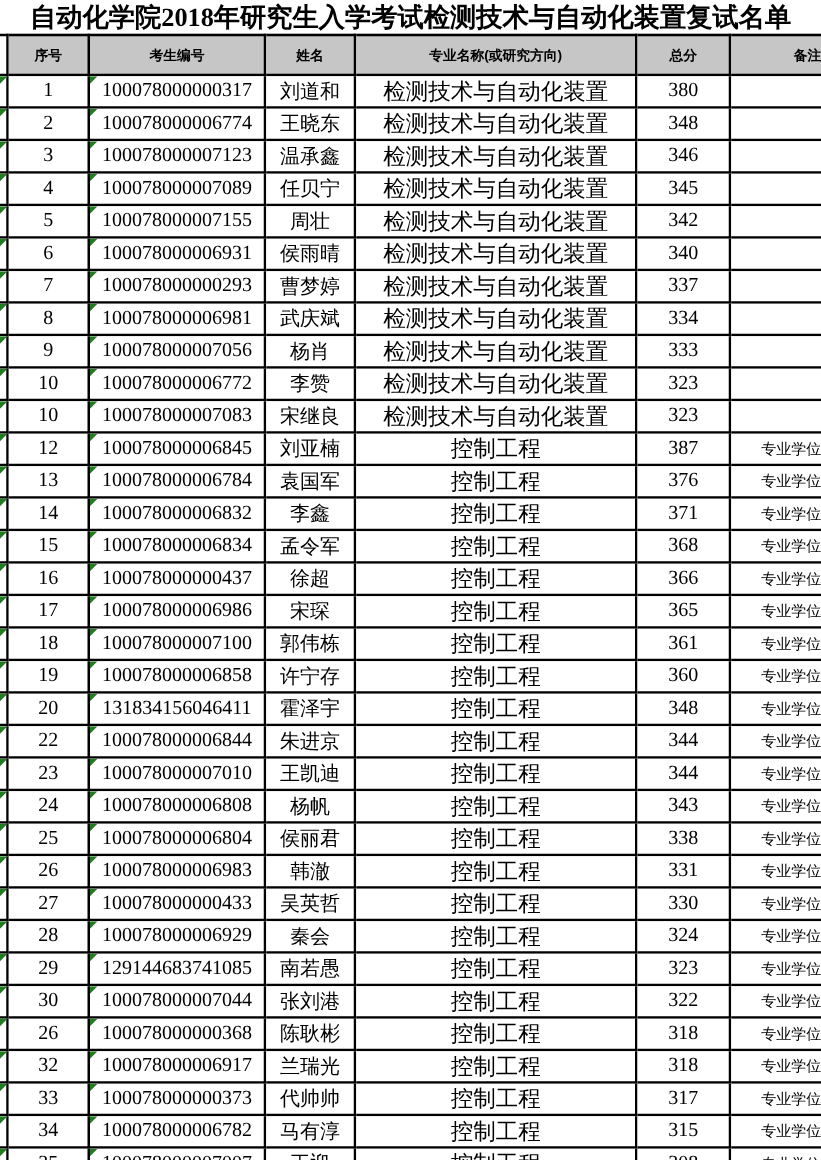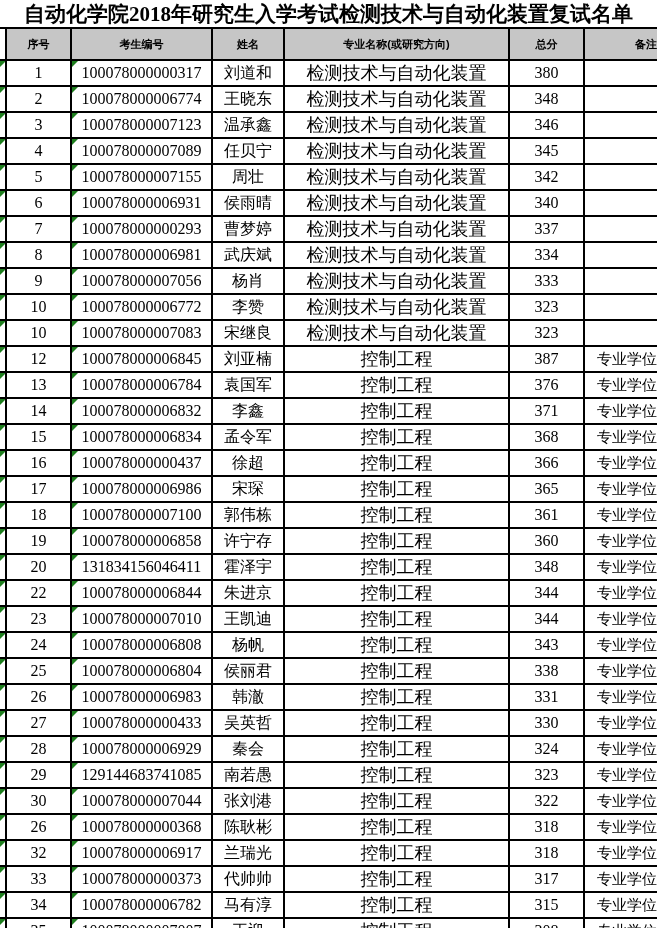--- a/index.html
+++ b/index.html
@@ -54,21 +54,21 @@
     height:34px;
     background:var(--header-bg);
     font-weight:bold;
     font-size:11px;
   }
   tr.header-row th.edge{background:var(--cell-bg);}
   td:last-child,th:last-child{border-right:none;text-align:right;}
   td.num{font-family:"Liberation Serif",serif;font-size:16px;}
   td.name-cell{font-size:16px;}
   td.major-cell{font-size:18px;}
-  td.remark-cell{font-size:15px;margin-top:12px;}
+  td.remark-cell{font-size:12px;margin-top:12px;}
   .tri{
     position:absolute;top:0;left:0;
     width:0;height:0;
     border-top:6px solid var(--marker-green);
     border-right:6px solid transparent;
   }
 </style>
 </head>
 <body>
 

